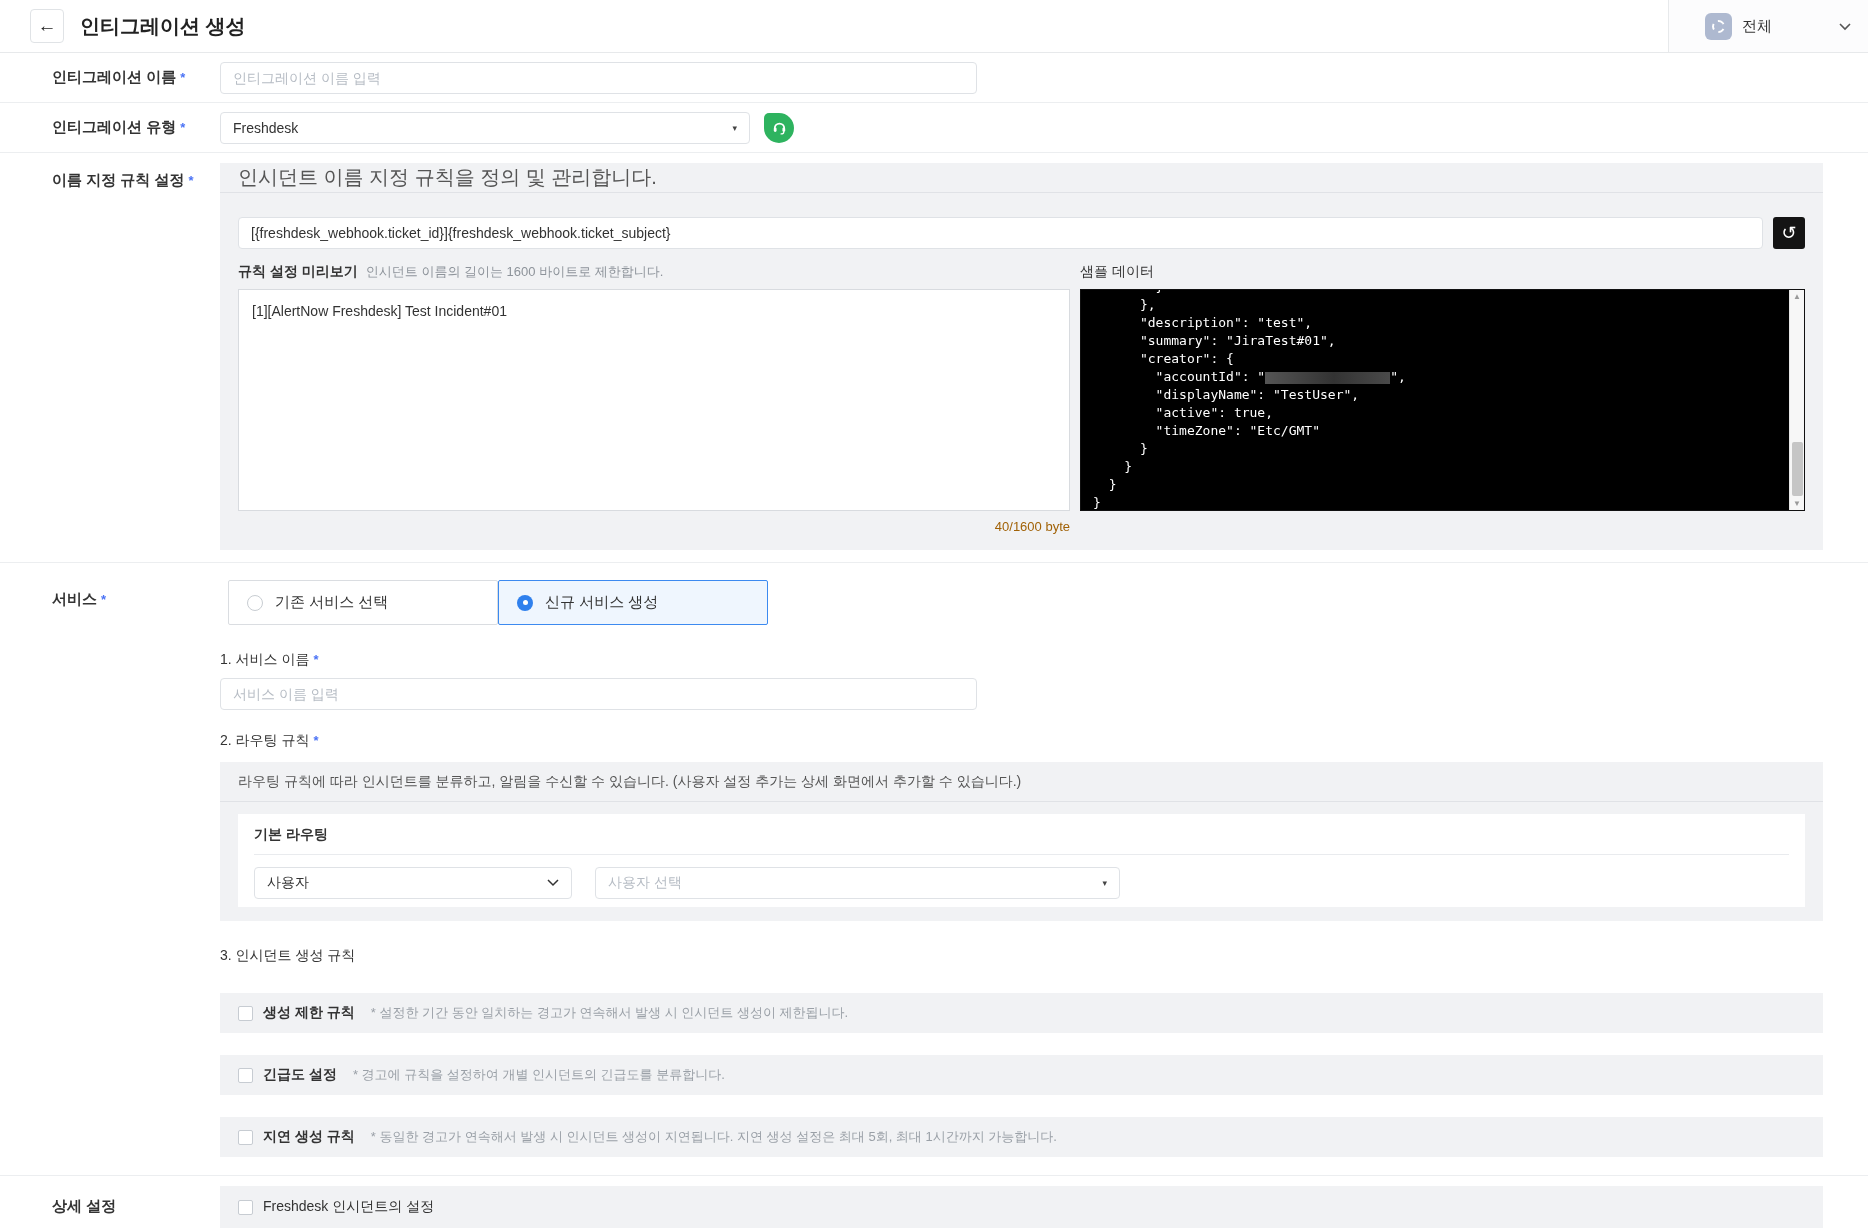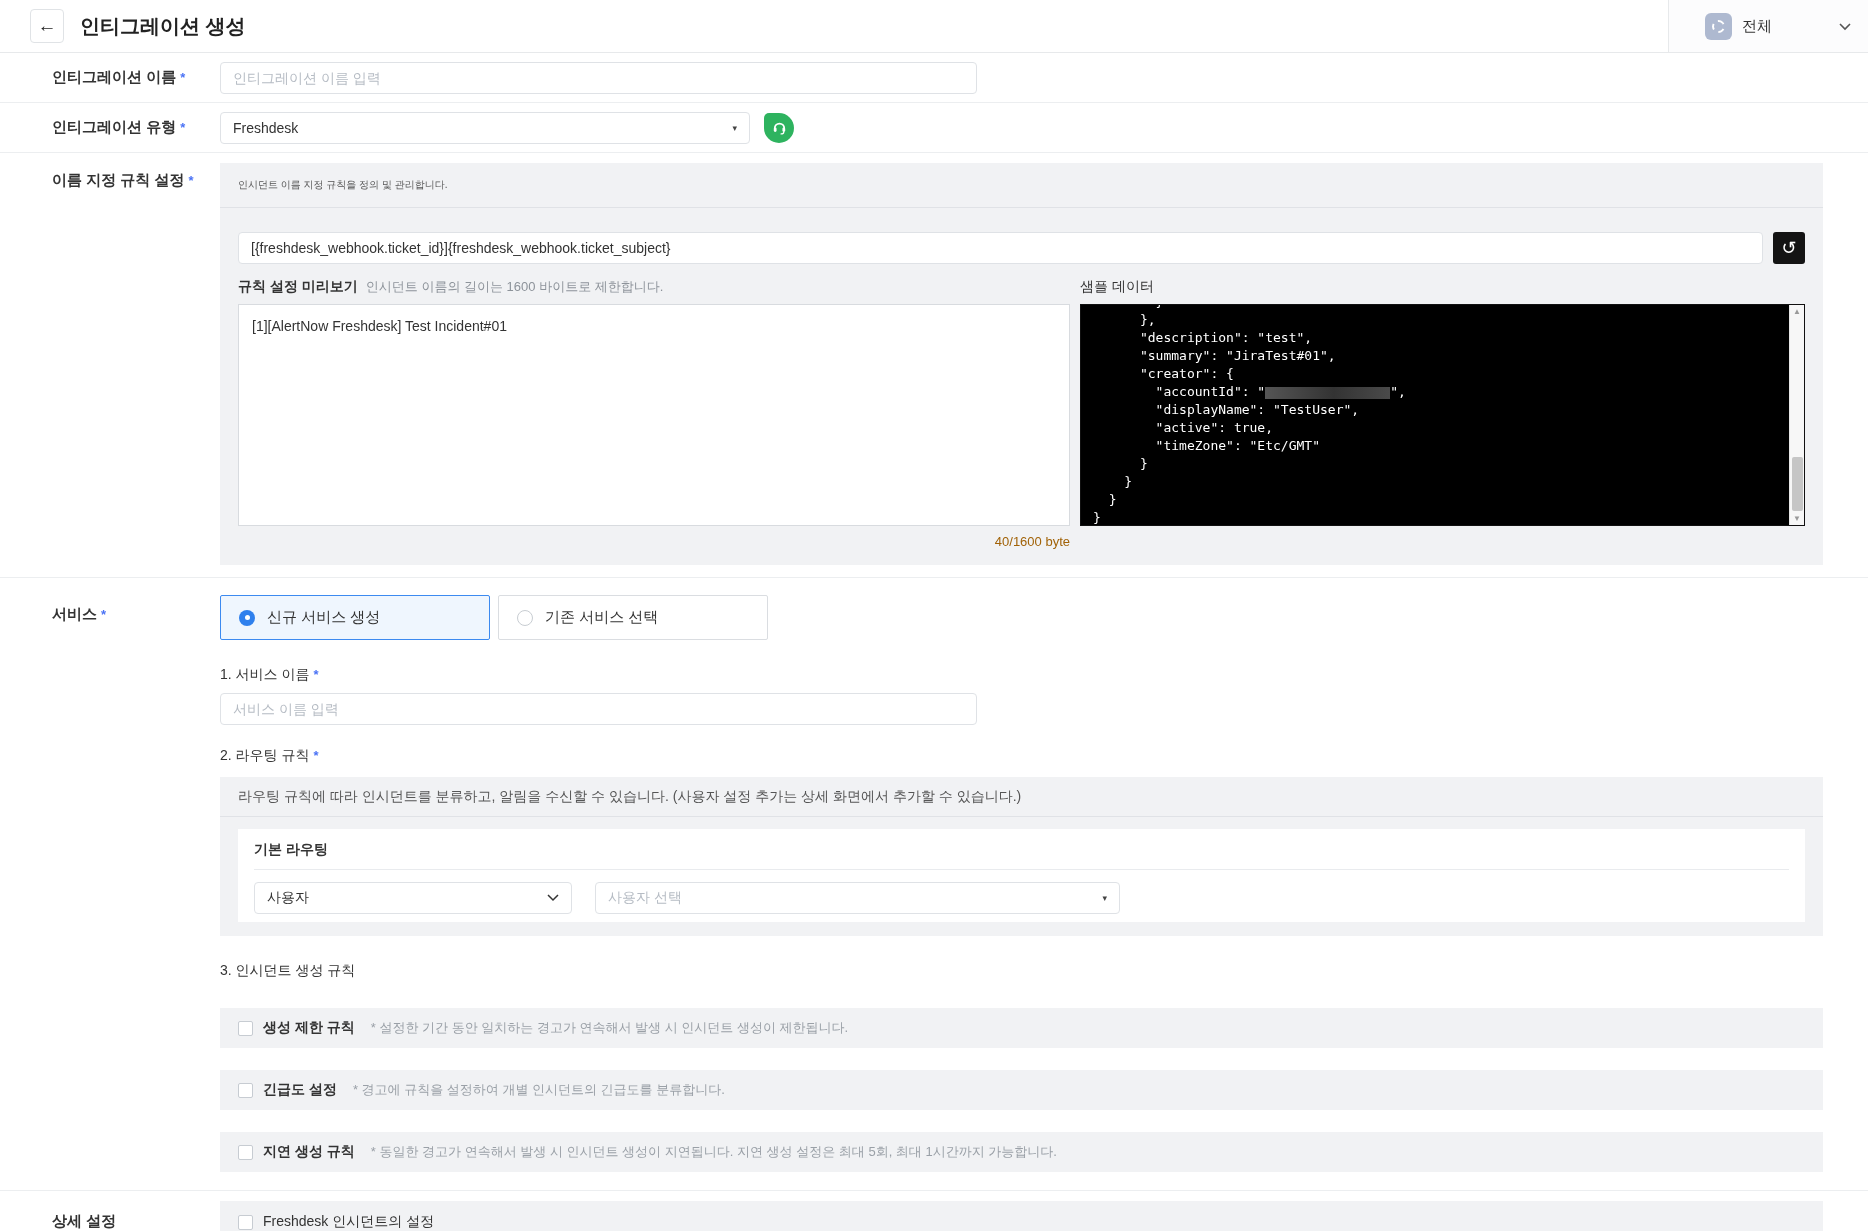--- a/index.html
+++ b/index.html
@@ -24,22 +24,22 @@
   .row-label { width:168px; flex-shrink:0; font-size:15px; font-weight:bold; color:#333; }
   .req { color:#4a72f5; font-size:13px; margin-left:4px; font-weight:bold; }
   .divider { height:1px; background:#eceef0; }
   .txt-input { height:32px; border:1px solid #dfe2e6; border-radius:4px; background:#fff;
     font-size:14px; color:#333; padding:0 12px; outline:none; font-family:inherit; }
   .txt-input::placeholder { color:#b6bcc4; }
   .fake-select { height:32px; border:1px solid #dfe2e6; border-radius:4px; background:#fff;
     display:flex; align-items:center; padding:0 12px; font-size:14px; color:#333; cursor:pointer; }
   .fake-select .arrow-sm { margin-left:auto; font-size:9px; color:#444; }
   .panel { background:#f1f2f4; }
-  .panel-intro { height:45px; display:flex; align-items:center; padding-left:18px;
-    font-size:10px; color:#555; border-bottom:1px solid #e0e2e6; }
+  .panel-intro { height:30px; display:flex; align-items:center; padding-left:18px;
+    font-size:20px; color:#555; border-bottom:1px solid #e0e2e6; }
 
   .row-1 { height:49px; align-items:center; }
   .row-2 { height:49px; align-items:center; }
 
   .type-wrap { display:flex; align-items:center; }
   .freshdesk-badge { width:30px; height:30px; margin-left:14px; background:#2eb35f;
     border-radius:5px 50% 50% 50%; display:flex; align-items:center; justify-content:center; }
 
   
   .row-3 { margin-top:10px; }
@@ -215,27 +215,27 @@
       </div>
     </div>
   </div>
 </div>
 <div class="divider" style="margin-top:12px"></div>
 
 <div class="row row-service">
   <div class="row-label"><span>서비스</span><span class="req">*</span></div>
   <div>
     <div class="radio-cards">
+      <div class="radio-card unselected">
+        <div class="radio off"></div>
+        <div class="radio-label">기존 서비스 선택</div>
+      </div>
       <div class="radio-card selected">
         <div class="radio on"></div>
         <div class="radio-label">신규 서비스 생성</div>
-      </div>
-      <div class="radio-card unselected">
-        <div class="radio off"></div>
-        <div class="radio-label">기존 서비스 선택</div>
       </div>
     </div>
 
     <div class="svc-sub-label"><span>1. 서비스 이름</span><span class="req">*</span></div>
     <input class="txt-input svc-name-input" placeholder="서비스 이름 입력" style="">
 
     <div class="svc-sub-label" style="margin-top:22px"><span>2. 라우팅 규칙</span><span class="req">*</span></div>
     <div class="panel routing-panel">
       <div class="panel-intro">라우팅 규칙에 따라 인시던트를 분류하고, 알림을 수신할 수 있습니다. (사용자 설정 추가는 상세 화면에서 추가할 수 있습니다.)</div>
       <div class="routing-body">

